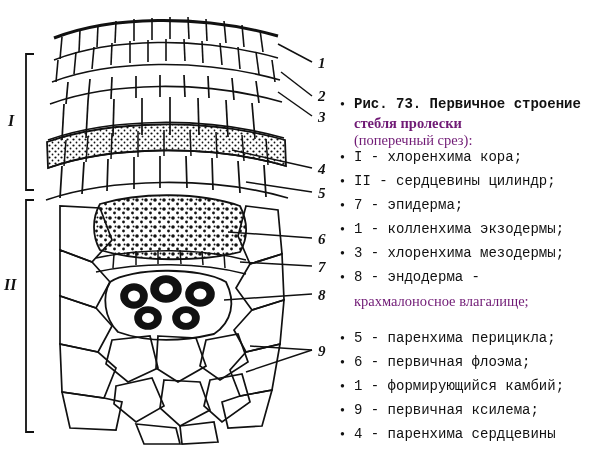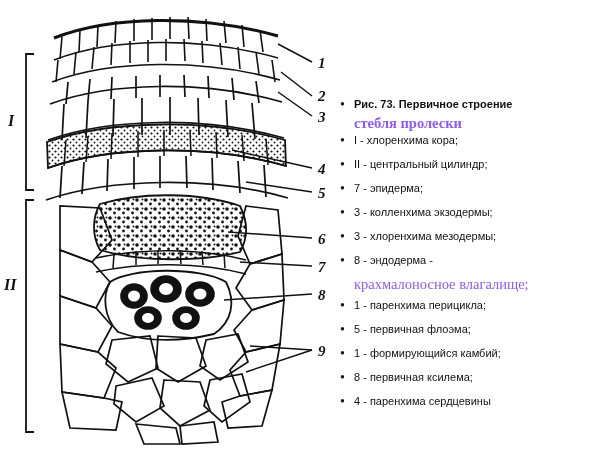--- a/index.html
+++ b/index.html
@@ -60,33 +60,33 @@
   .bullet {
     flex: 0 0 auto;
     width: 14px;
     line-height: 17px;
     font-size: 14px;
     color: #111111;
     text-align: left;
   }
   .legend-text {
     flex: 1 1 auto;
-    font-family: Liberation Sans, sans-serif;
-    font-size: 11px;
+    font-family: Liberation Mono, monospace;
+    font-size: 14px;
     line-height: 17px;
     color: #111111;
   }
   .legend-text.bold {
     font-weight: bold;
   }
   .legend-sub {
     font-family: "Liberation Serif", serif;
     font-size: 14.5px;
     line-height: 17px;
-    color: #8b5cf6;
+    color: #701a75;
     padding-left: 14px;
   }
   .legend-title-block {
     display: flex;
     align-items: flex-start;
     margin-bottom: 2px;
   }
 </style>
 </head>
 <body>
@@ -284,61 +284,62 @@
     </svg>
   </div>
 
   <div id="legend">
 
     <div class="legend-title-block">
       <span class="bullet">•</span>
       <span class="legend-text bold">Рис. 73. Первичное строение</span>
     </div>
     <div class="legend-sub legend-text bold" style="padding-left:14px;font-weight:bold;">стебля пролески</div>
+    <div class="legend-sub">(поперечный срез):</div>
 
     <div class="legend-row">
       <span class="bullet">•</span>
       <span class="legend-text">I - хлоренхима кора;</span>
     </div>
     <div class="legend-row">
       <span class="bullet">•</span>
-      <span class="legend-text">II - центральный цилиндр;</span>
+      <span class="legend-text">II - сердцевины цилиндр;</span>
     </div>
     <div class="legend-row">
       <span class="bullet">•</span>
       <span class="legend-text">7 - эпидерма;</span>
     </div>
     <div class="legend-row">
       <span class="bullet">•</span>
-      <span class="legend-text">3 - колленхима экзодермы;</span>
+      <span class="legend-text">1 - колленхима экзодермы;</span>
     </div>
     <div class="legend-row">
       <span class="bullet">•</span>
       <span class="legend-text">3 - хлоренхима мезодермы;</span>
     </div>
     <div class="legend-row">
       <span class="bullet">•</span>
       <span class="legend-text">8 - эндодерма -</span>
     </div>
-    <div class="legend-sub" style="margin-bottom:4px;">крахмалоносное влагалище;</div>
-    <div class="legend-row">
-      <span class="bullet">•</span>
-      <span class="legend-text">1 - паренхима перицикла;</span>
-    </div>
-    <div class="legend-row">
-      <span class="bullet">•</span>
-      <span class="legend-text">5 - первичная флоэма;</span>
+    <div class="legend-sub" style="margin-bottom:20px;">крахмалоносное влагалище;</div>
+    <div class="legend-row">
+      <span class="bullet">•</span>
+      <span class="legend-text">5 - паренхима перицикла;</span>
+    </div>
+    <div class="legend-row">
+      <span class="bullet">•</span>
+      <span class="legend-text">6 - первичная флоэма;</span>
     </div>
     <div class="legend-row">
       <span class="bullet">•</span>
       <span class="legend-text">1 - формирующийся камбий;</span>
     </div>
     <div class="legend-row">
       <span class="bullet">•</span>
-      <span class="legend-text">8 - первичная ксилема;</span>
+      <span class="legend-text">9 - первичная ксилема;</span>
     </div>
     <div class="legend-row">
       <span class="bullet">•</span>
       <span class="legend-text">4 - паренхима сердцевины</span>
     </div>
 
   </div>
 </div>
 
 </body></html>

